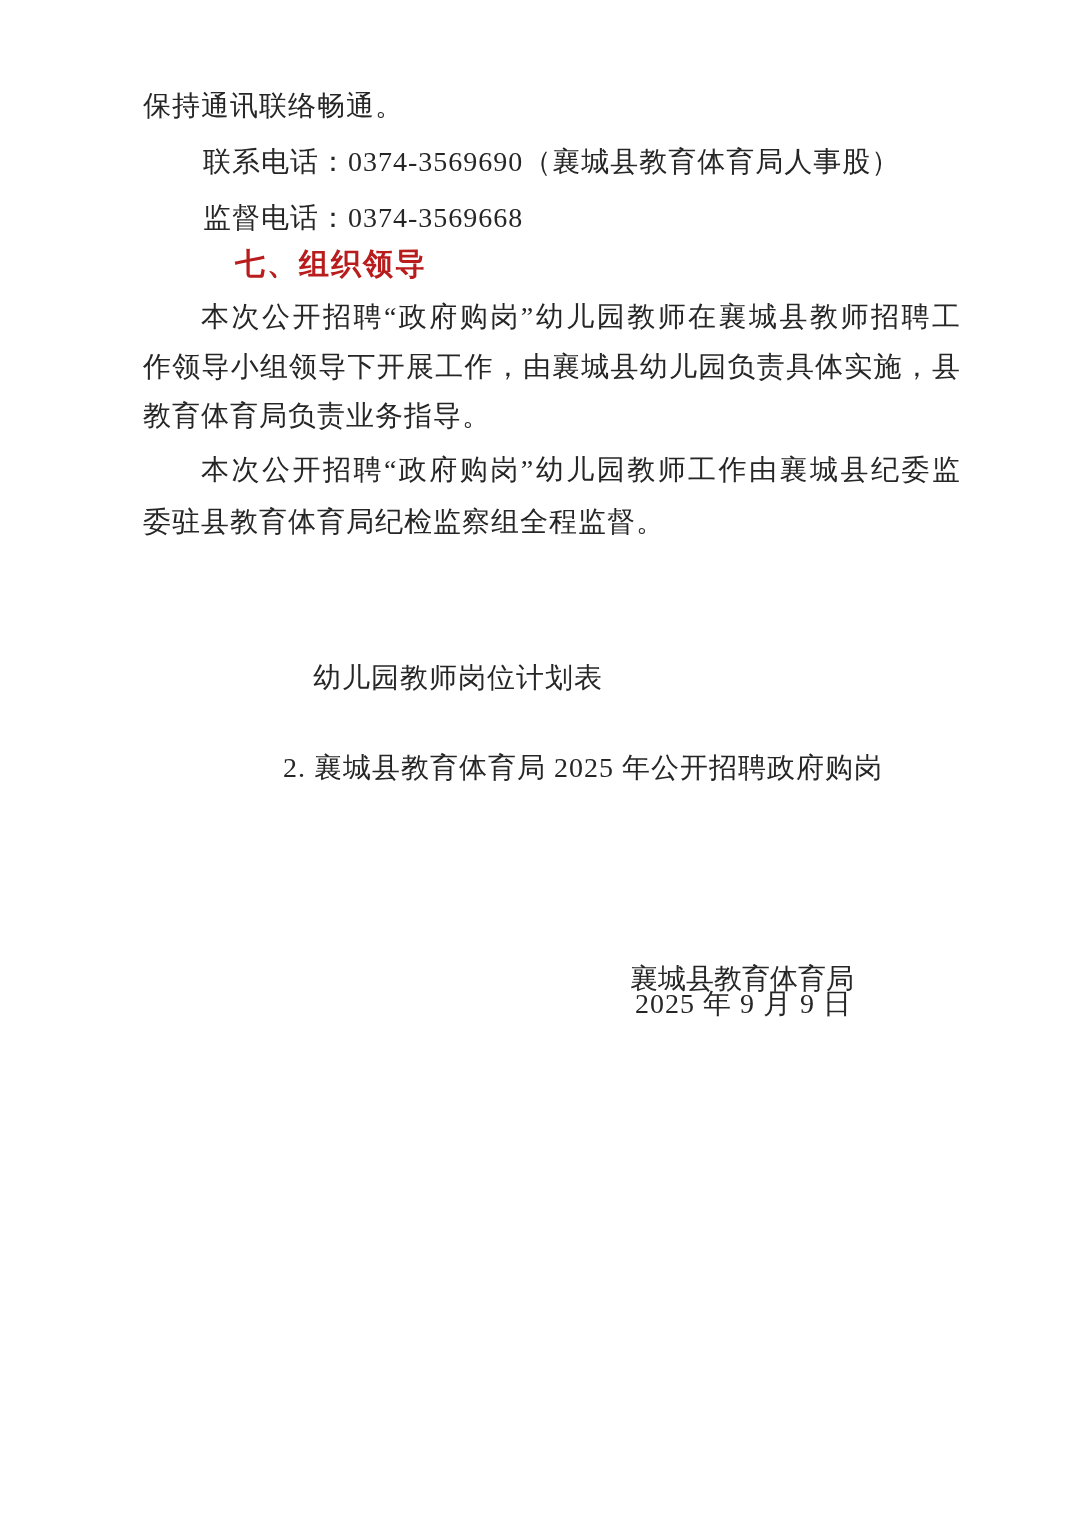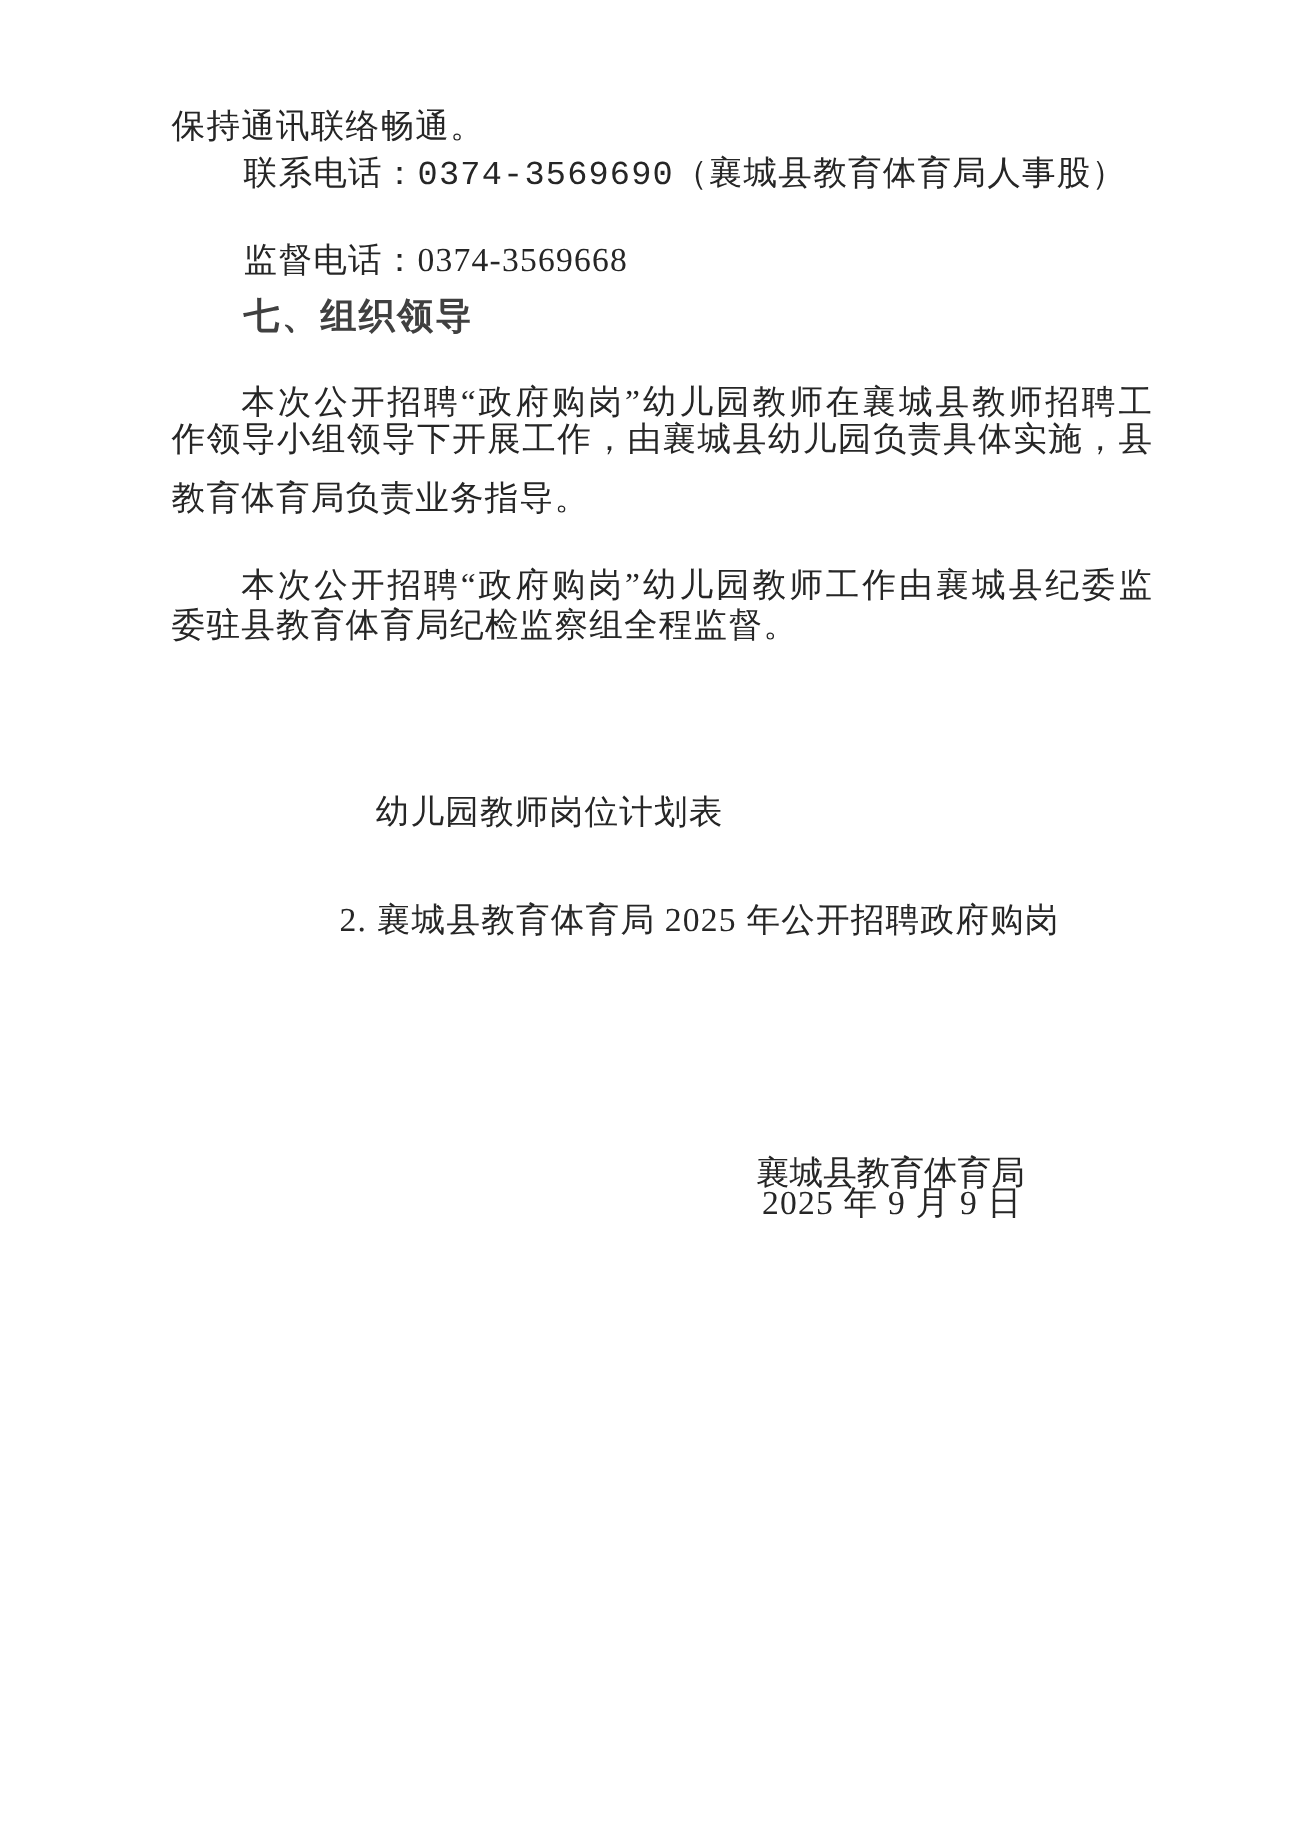--- a/index.html
+++ b/index.html
@@ -29,40 +29,41 @@
     white-space: normal;
     letter-spacing: 0;
     text-align: justify;
     text-align-last: justify;
     text-justify: inter-character;
   }
   .heading {
     font-family: "Liberation Sans", "DejaVu Sans", sans-serif;
     font-weight: 700;
     font-size: 30px;
-    color: #404040;
+    color: #b91c1c;
     letter-spacing: 2px;
+    margin-left: 32px;
   }
   
   .l-cont      { left: 143px; top: 88px;  }
-  .l-phone1    { left: 203px; top: 129px; font-family: Liberation Mono, monospace; }
+  .l-phone1    { left: 203px; top: 144px; }
   .l-phone2    { left: 203px; top: 200px; text-align: center; }
   .l-head      { left: 203px; top: 246px; }
   .l-p1a       { left: 143px; top: 299px; }
   .l-p1b       { left: 143px; top: 349px; }
   .l-p1c       { left: 143px; top: 398px; }
   .l-p2a       { left: 143px; top: 452px; }
   .l-p2b       { left: 143px; top: 504px; }
   .l-att1      { left: 203px; top: 606px; }
   .l-att1b     { left: 313px; top: 660px; }
   .l-att2      { left: 283px; top: 714px; margin-top: 36px; }
   .l-att2b     { left: 313px; top: 768px; }
   .l-issuer    { left: 630px; top: 926px; letter-spacing: 0; margin-top: 35px; }
   .l-date      { left: 635px; top: 986px; letter-spacing: 1px; }
-  .indent2 { text-indent: 58px; margin-top: 19px; }
+  .indent2 { text-indent: 58px; }
   .footer {
     position: absolute;
     left: 828px;
     top: 1372px;
     width: 134px;
     text-align: center;
     font-size: 27px;
     color: #2b2b2b;
     white-space: nowrap;
   }

